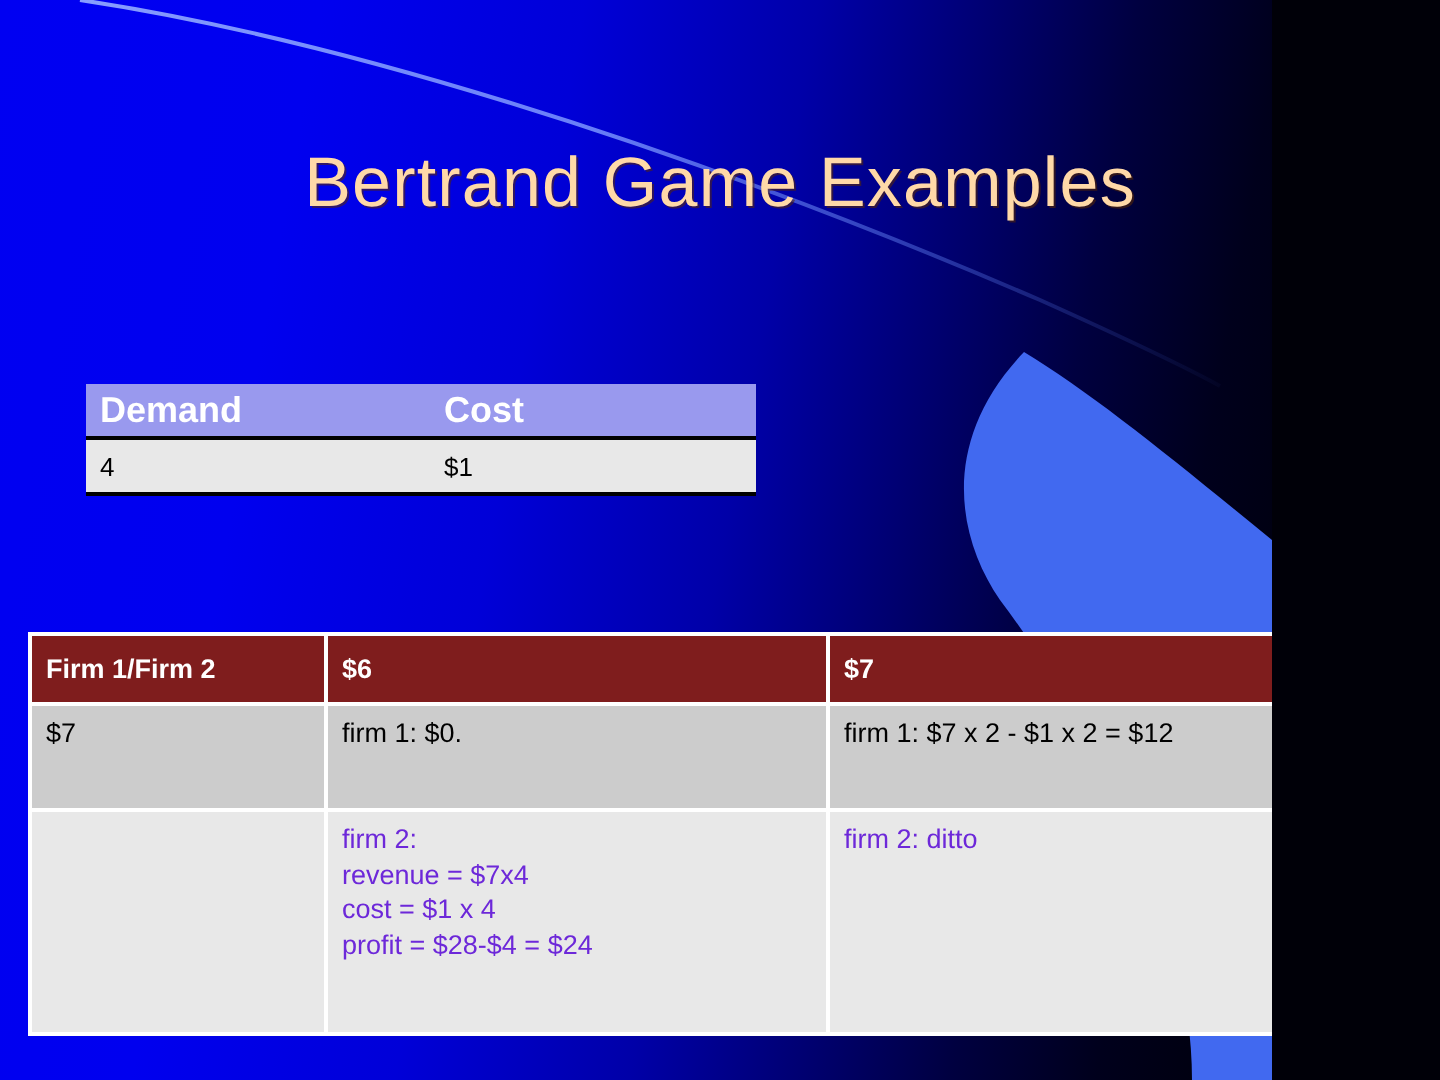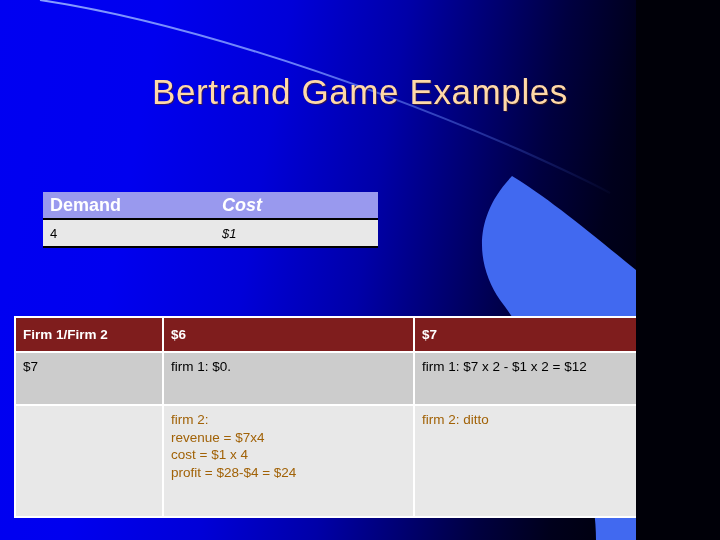--- a/index.html
+++ b/index.html
@@ -98,21 +98,21 @@
   }
   .t1-body-cell {
     height: 26px;
     background: #e8e8e8;
     color: #000000;
     font-size: 13px;
     padding-left: 7px !important;
     border-bottom: 2px solid #000000;
   }
   #table-demand-cost .col-a { width: 165px; }
-  #table-demand-cost .col-b { width: 156px; font-style: italic; }
+  #table-demand-cost .col-b { width: 156px; }
 
   
   #table-payoff {
     position: absolute;
     left: 14px;
     top: 316px;
     width: 674px;
     border-collapse: separate;
     border-spacing: 2px;
     table-layout: fixed;
@@ -131,21 +131,21 @@
     height: 23px;
     vertical-align: middle !important;
   }
   .pay-r1 {
     background: #cccccc;
     color: #000000;
     height: 41px;
   }
   .pay-r2 {
     background: #e8e8e8;
-    color: #a16207;
+    color: #6d28d9;
     height: 100px;
   }
   #table-payoff .pcol-a { width: 133px; }
   #table-payoff .pcol-b { width: 236px; }
   #table-payoff .pcol-c { width: 283px; }
 
   .cell-lines { white-space: pre-line; }
 </style>
 </head>
 <body>

